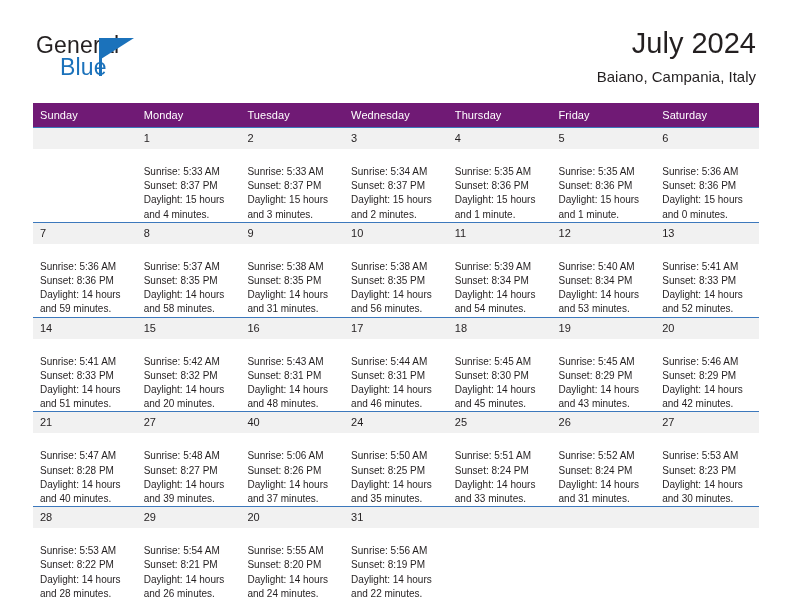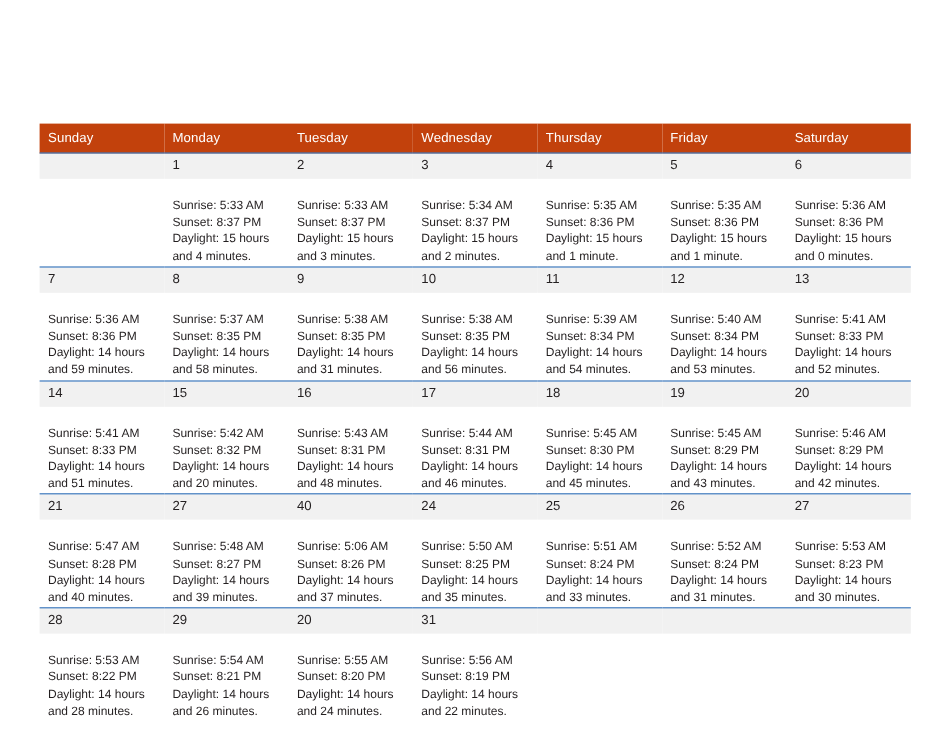--- a/index.html
+++ b/index.html
@@ -94,21 +94,21 @@
   
   .calendar {
     position: absolute;
     left: 33px;
     top: 103px;
     width: 726px;
     border-collapse: collapse;
     table-layout: fixed;
   }
   .calendar th {
-    background: #c2410c;
+    background: #701a75;
     color: #ffffff;
     font-size: 11px;
     font-weight: normal;
     text-align: left;
     padding: 5px 0 5px 7px;
     height: 14px;
     letter-spacing: 0.1px;
   }
   .calendar td {
     vertical-align: top;
@@ -138,20 +138,35 @@
   }
   td.blank .daynum {
     background: #f1f1f1;
   }
 </style>
 </head>
 <body>
 
 <div class="page">
 
+  <div class="top">
+
+    <div class="logo">
+      <span class="logo-general">General</span>
+      <span class="logo-stem"></span>
+      <span class="logo-flag"></span>
+      <span class="logo-blue">Blue</span>
+    </div>
+
+    <div class="title-block">
+      <div class="cal-title">July 2024</div>
+      <div class="cal-subtitle">Baiano, Campania, Italy</div>
+    </div>
+
+  </div>
 
   <table class="calendar">
     <thead>
       <tr>
         <th>Sunday</th>
         <th>Monday</th>
         <th>Tuesday</th>
         <th>Wednesday</th>
         <th>Thursday</th>
         <th>Friday</th>

